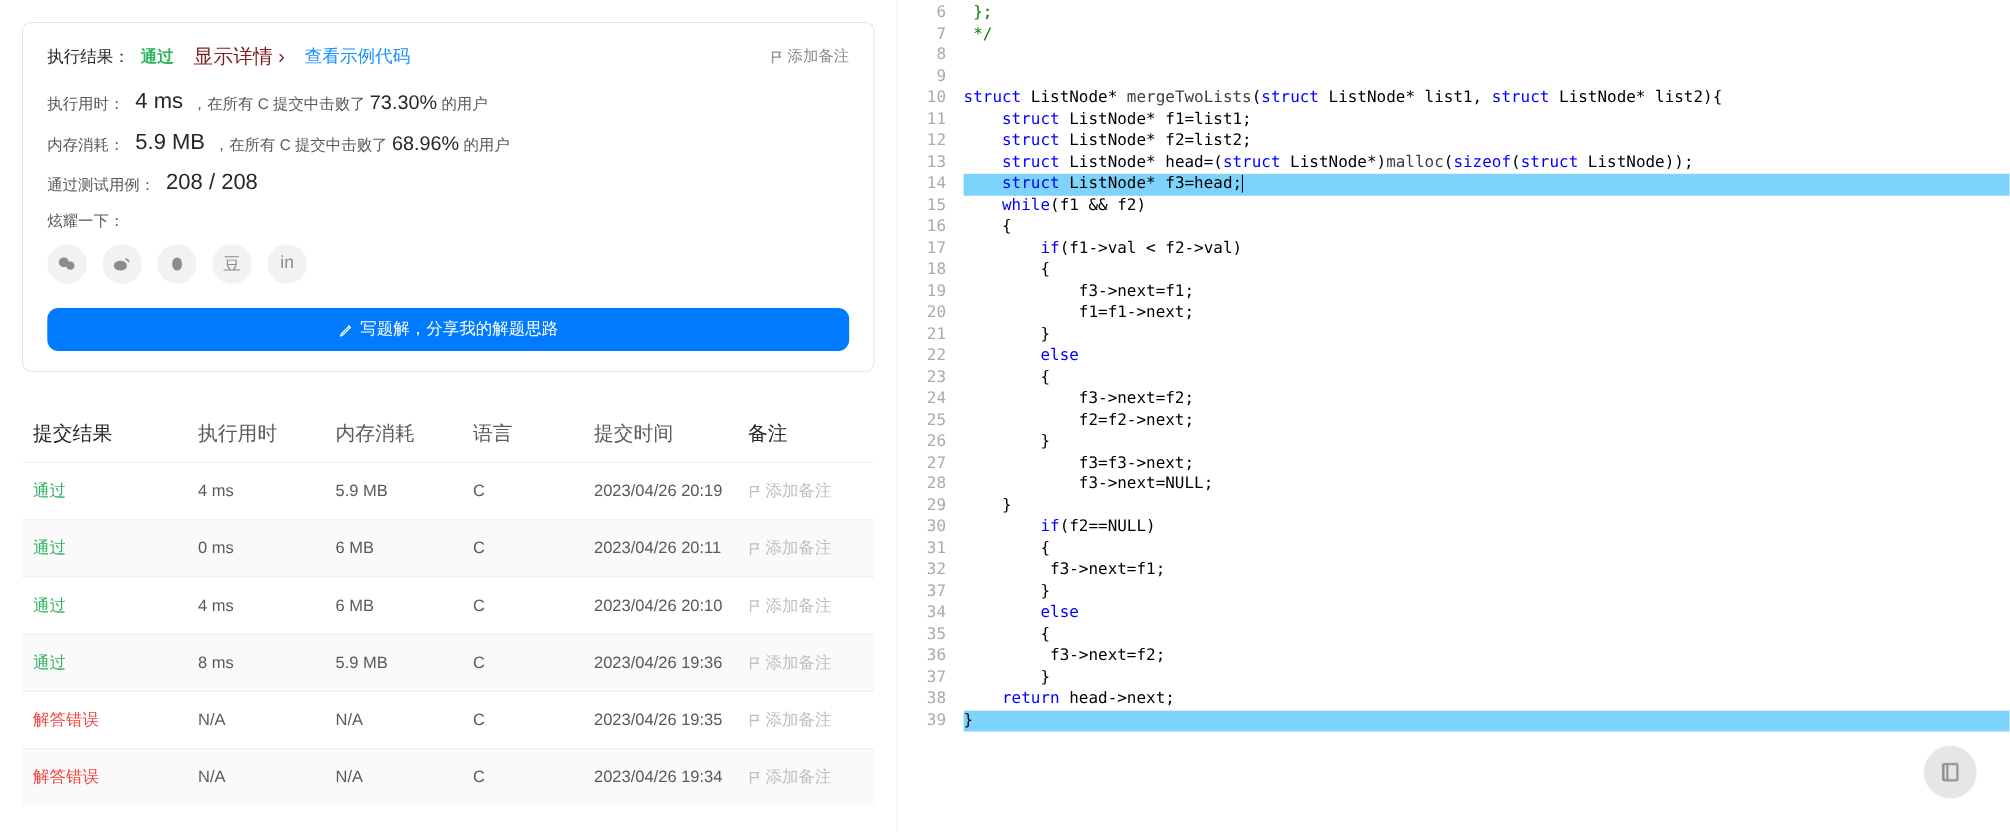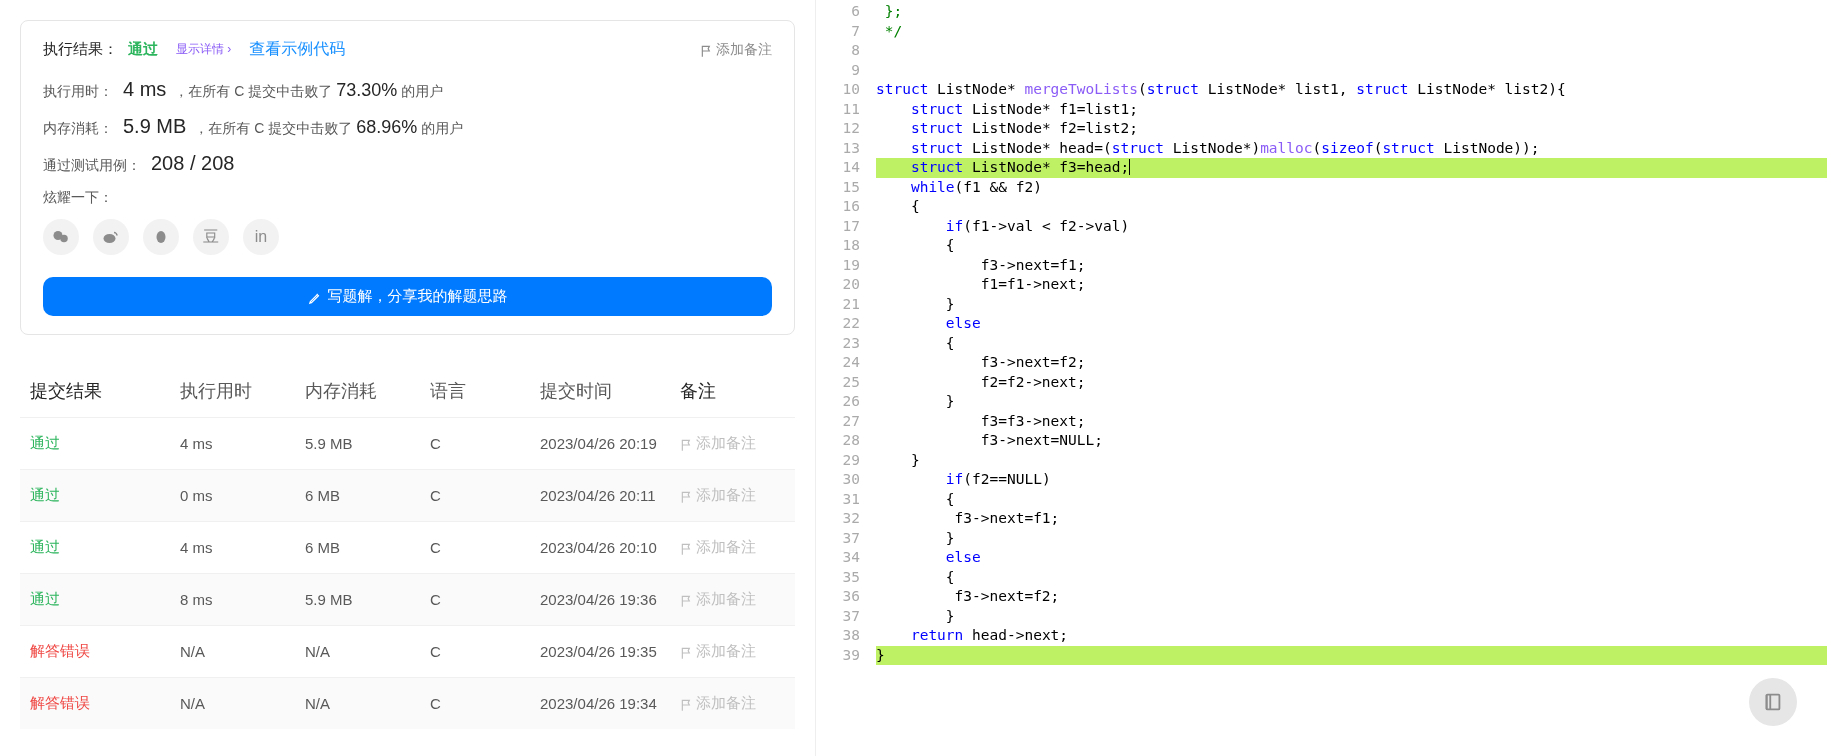--- a/index.html
+++ b/index.html
@@ -2,21 +2,21 @@
 <html><head>
 <meta charset="utf-8">
 <style>
 * { margin: 0; padding: 0; box-sizing: border-box; }
 body { font-family: -apple-system, BlinkMacSystemFont, "Segoe UI", "PingFang SC", "Hiragino Sans GB", "Microsoft YaHei", sans-serif; background: #fff; display: flex; width: 1827px; height: 756px; overflow: hidden; }
 .left-panel { width: 815px; padding: 20px 20px 0 20px; }
 .result-card { border: 1px solid #e5e5e5; border-radius: 8px; padding: 18px 22px; margin-bottom: 30px; }
 .result-header { display: flex; align-items: center; margin-bottom: 18px; }
 .result-label { color: #262626; font-size: 15px; margin-right: 10px; }
 .pass-badge { color: #2db55d; font-weight: 600; font-size: 15px; margin-right: 18px; }
-.detail-link { color: #8b5cf6; font-size: 12px; margin-right: 18px; cursor: pointer; }
+.detail-link { color: #7f1d1d; font-size: 18px; margin-right: 18px; cursor: pointer; }
 .example-link { color: #1890ff; font-size: 16px; cursor: pointer; }
 .add-note-top { margin-left: auto; color: #8c8c8c; font-size: 14px; cursor: pointer; display: flex; align-items: center; gap: 4px; }
 .metric-row { display: flex; align-items: flex-end; margin-bottom: 14px; color: #595959; font-size: 14px; }
 .metric-label { margin-right: 10px; }
 .metric-value { color: #262626; font-size: 20px; font-weight: 400; margin-right: 8px; }
 .metric-text { font-size: 14px; }
 .metric-pct { color: #262626; font-size: 18px; margin: 0 4px; }
 .share-label { color: #595959; font-size: 14px; margin-bottom: 12px; }
 .share-icons { display: flex; gap: 14px; margin-bottom: 22px; }
 .share-icon { width: 36px; height: 36px; border-radius: 50%; background: #f2f2f2; display: flex; align-items: center; justify-content: center; cursor: pointer; color: #8c8c8c; font-size: 16px; }
@@ -31,23 +31,23 @@
 .col-lang { width: 110px; color: #595959; }
 .col-date { width: 140px; color: #595959; }
 .col-note { flex: 1; color: #bfbfbf; display: flex; align-items: center; gap: 4px; cursor: pointer; }
 .result-pass { color: #2db55d; cursor: pointer; }
 .result-fail { color: #ef4743; cursor: pointer; }
 .right-panel { flex: 1; display: flex; background: #fff; font-family: Consolas, Monaco, monospace; font-size: 14.5px; line-height: 19.5px; border-left: 1px solid #eee; padding-top: 2px; }
 .gutter { width: 60px; text-align: right; padding-right: 16px; color: #aaa; user-select: none; }
 .gutter div { height: 19.5px; }
 .code-area { flex: 1; white-space: pre; position: relative; }
 .code-line { height: 19.5px; }
-.hl-line { background: #bef264; }
+.hl-line { background: #7dd3fc; }
 .kw { color: #0000ff; }
-.fn { color: #8b5cf6; text-align: center; }
+.fn { color: #404040; text-align: center; }
 .cm { color: #008000; }
 .cursor-mark { border-right: 1px solid #000; }
 .flag-icon { display: inline-block; width: 12px; }
 .flag-icon svg { vertical-align: middle; }
 .pencil-icon svg { vertical-align: middle; }
 .float-btn { position: fixed; right: 30px; bottom: 30px; width: 48px; height: 48px; border-radius: 50%; background: #e6e6e6; display: flex; align-items: center; justify-content: center; cursor: pointer; color: #8c8c8c; }
 </style>
 </head>
 <body>
 

